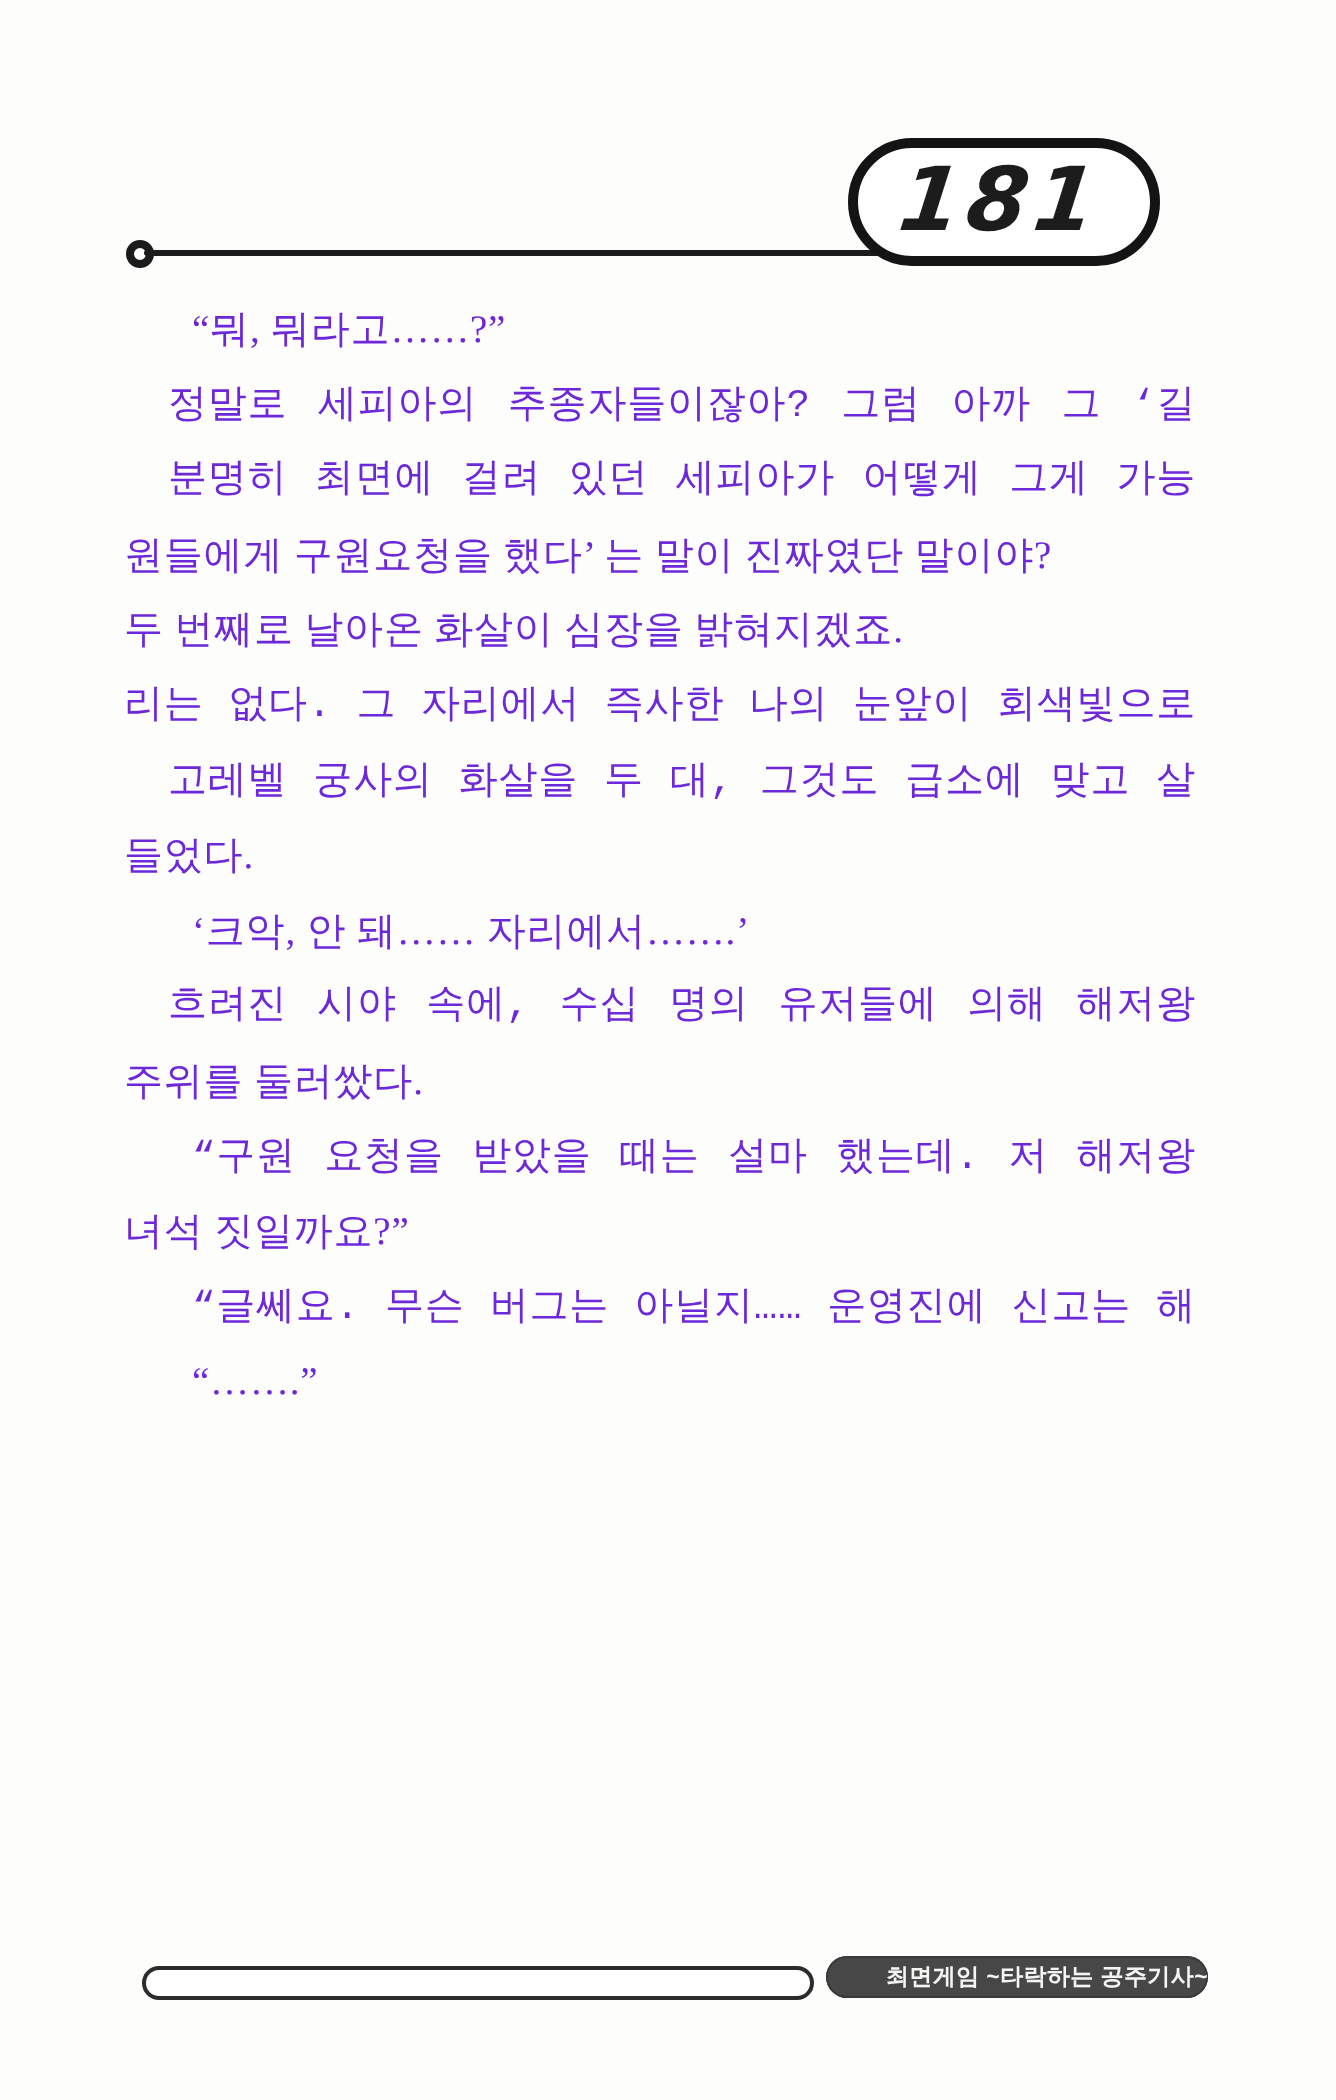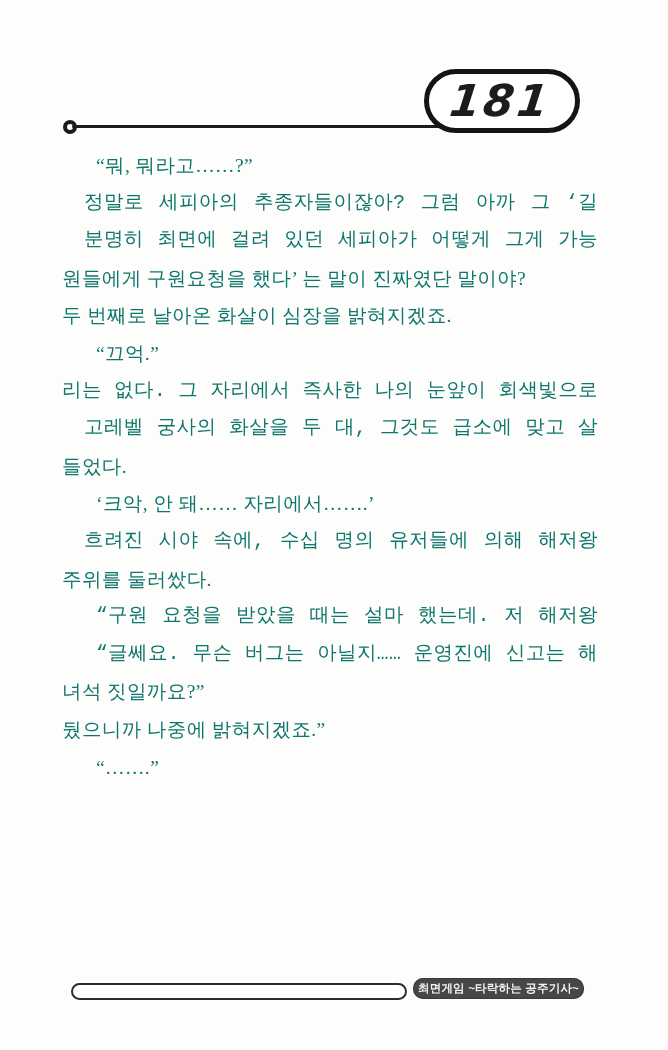--- a/index.html
+++ b/index.html
@@ -48,45 +48,45 @@
   .body-text {
     position: absolute; left: 62px; top: 147px;
     width: 536px;
   }
   .line {
     font-size: 19.5px;
     height: 37.6px; line-height: 37.6px;
     letter-spacing: 0.4px;
     white-space: nowrap;
     overflow: hidden;
-    color: #0f766e;
+    color: #6d28d9;
   }
   .line.ind-1 { padding-left: 22px; }
   .line.ind-2 { padding-left: 34px; }
   .line.j {
     white-space: normal;
     text-align: justify;
     text-align-last: justify;
     font-family: Liberation Mono, monospace;
   }
 
   
   .footer-rule {
     position: absolute; left: 71px; top: 983px;
     width: 332px; height: 13px;
     background: #fff;
     border: 2.5px solid #2c2c2c;
     border-radius: 10px;
   }
   .series-badge {
     position: absolute; left: 413px; top: 978px;
-    width: 171px; height: 21px;
+    width: 191px; height: 21px;
     background: #474747;
     border-radius: 11px;
-    display: flex; align-items: center; justify-content: center;
+    display: flex; align-items: center; justify-content: flex-end;
     box-shadow: 0 0 0 1px #3a3a3a inset;
   }
   .series-title {
     font-family: "Liberation Sans", "DejaVu Sans", sans-serif;
     font-size: 11.5px; font-weight: bold;
     color: #f4f4f2;
     letter-spacing: 0.2px;
     white-space: nowrap;
   }
 </style>
@@ -107,42 +107,40 @@
 
       <div class="line ind-1 j">정말로 세피아의 추종자들이잖아? 그럼 아까 그 ‘길드</div>
 
       <div class="line ind-1 j">분명히 최면에 걸려 있던 세피아가 어떻게 그게 가능했는</div>
 
       <div class="line ind-0">원들에게 구원요청을 했다’ 는 말이 진짜였단 말이야?</div>
 
 
       <div class="line ind-0">두 번째로 날아온 화살이 심장을 밝혀지겠죠.</div>
 
-      <div class="line ind-2">“끄억.”</div>
 
       <div class="line ind-0 j">리는 없다. 그 자리에서 즉사한 나의 눈앞이 회색빛으로 물</div>
 
       <div class="line ind-1 j">고레벨 궁사의 화살을 두 대, 그것도 급소에 맞고 살 도</div>
 
       <div class="line ind-0">들었다.</div>
 
       <div class="line ind-2">‘크악, 안 돼…… 자리에서…….’</div>
 
       <div class="line ind-1 j">흐려진 시야 속에, 수십 명의 유저들에 의해 해저왕이 사</div>
 
 
       <div class="line ind-0">주위를 둘러쌌다.</div>
 
       <div class="line ind-2 j">“구원 요청을 받았을 때는 설마 했는데. 저 해저왕도 이</div>
 
+      <div class="line ind-0">녀석 짓일까요?”</div>
+
       <div class="line ind-2 j">“글쎄요. 무슨 버그는 아닐지…… 운영진에 신고는 해</div>
 
-      <div class="line ind-0">녀석 짓일까요?”</div>
-
-      <div class="line ind-0">뒀으니까 나중에 밝혀지겠죠.”</div>
 
       <div class="line ind-2">“…….”</div>
 
 
     </div>
 
   <div class="footer-rule"></div>
   <div class="series-badge">
     <span class="series-title">최면게임 ~타락하는 공주기사~</span>
   </div>

